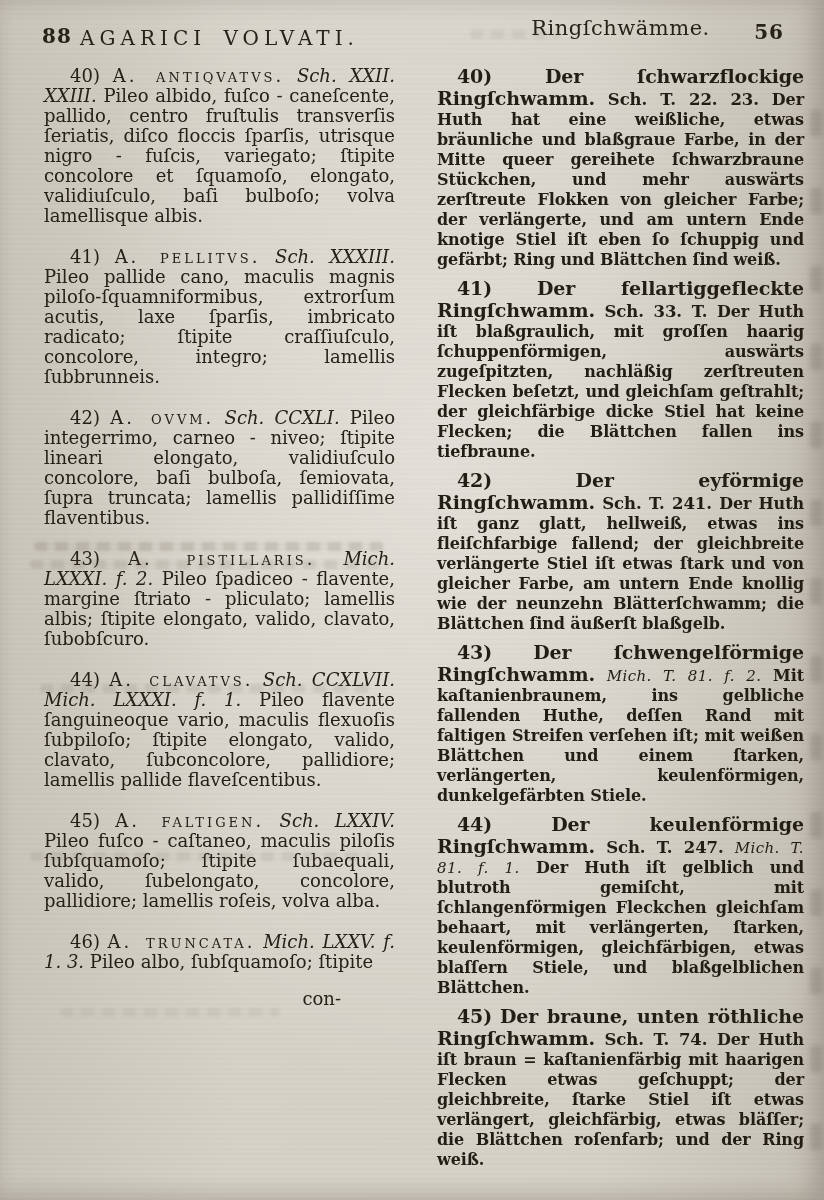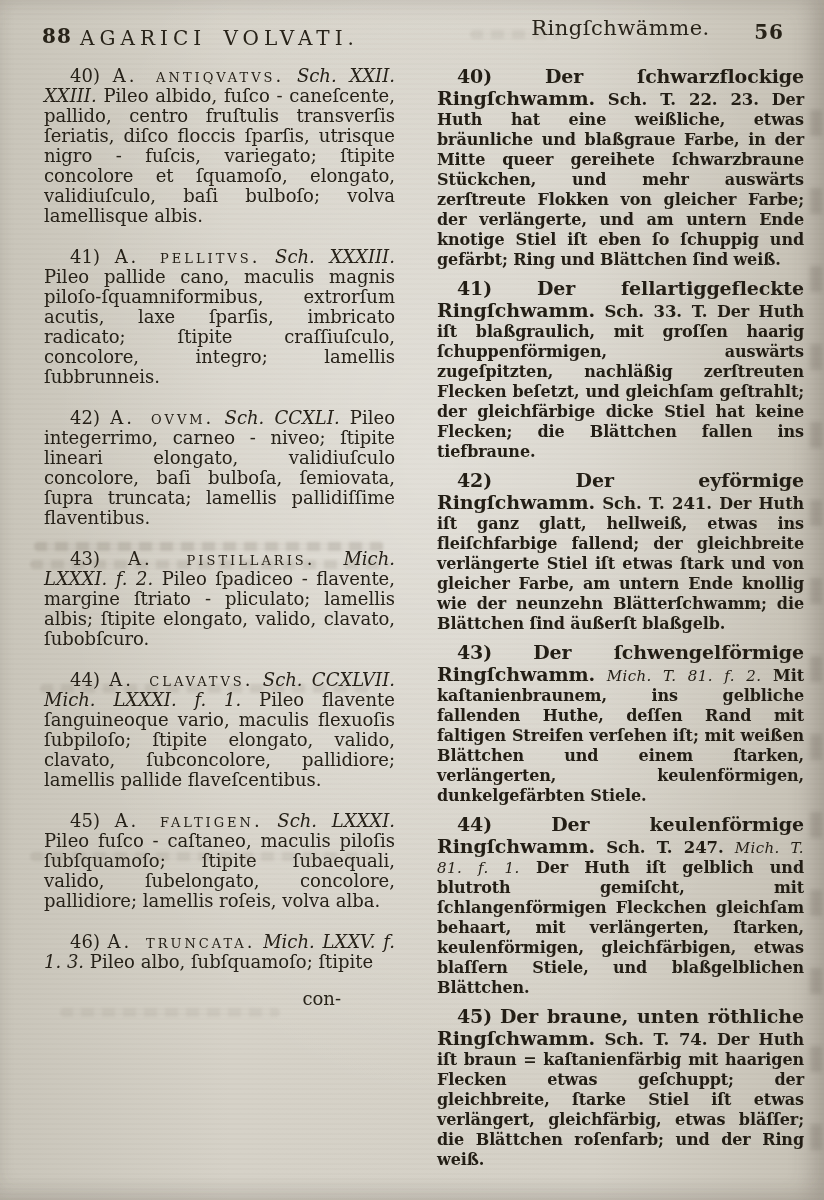--- a/index.html
+++ b/index.html
@@ -114,21 +114,21 @@
       </p>
       <p class="entry">
         <span class="num">44)</span>
         <span class="sp-name">A. clavatvs.</span>
         <span class="ref-latin">Sch. CCXLVII. Mich. LXXXI. f. 1.</span>
         <span class="body-text">Pileo flavente ſanguineoque vario, maculis flexuoſis ſubpiloſo; ſtipite elongato, valido, clavato, ſubconcolore, pallidiore; lamellis pallide flaveſcentibus.</span>
       </p>
       <p class="entry">
         <span class="num">45)</span>
         <span class="sp-name">A. faltigen.</span>
-        <span class="ref-latin">Sch. LXXXI.</span>
+        <span class="ref-latin">Sch. LXXIV.</span>
         <span class="body-text">Pileo fuſco - caſtaneo, maculis piloſis ſubſquamoſo; ſtipite ſubaequali, valido, ſubelongato, concolore, pallidiore; lamellis roſeis, volva alba.</span>
       </p>
       <p class="entry">
         <span class="num">46)</span>
         <span class="sp-name">A. truncata.</span>
         <span class="ref-latin">Mich. LXXV. f. 1. 3.</span>
         <span class="body-text">Pileo albo, ſubſquamoſo; ſtipite</span>
       </p>
       <div class="catchword-row">
         <span class="catchword-latin">con-</span>

